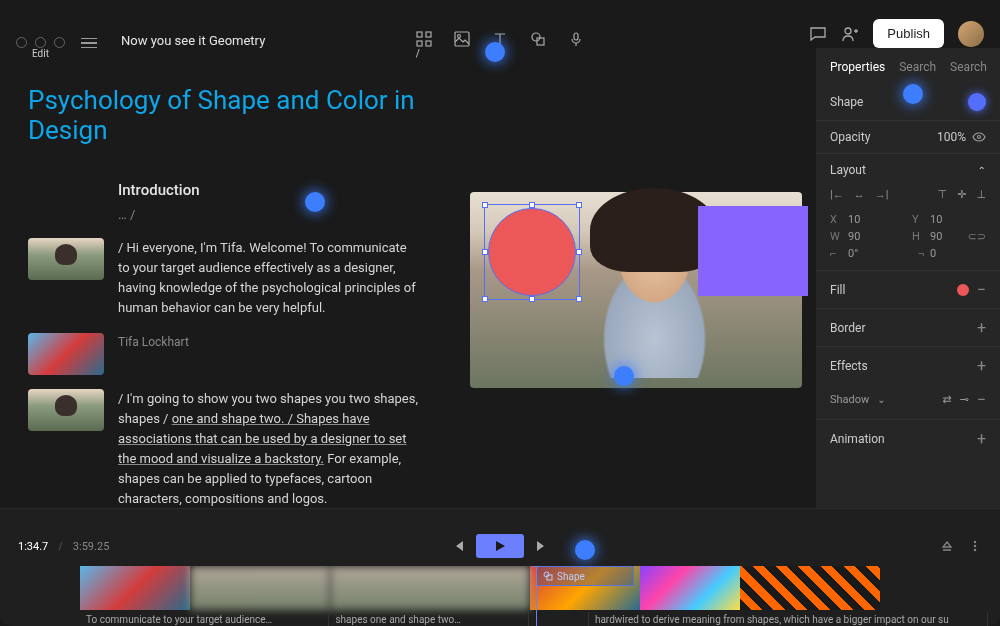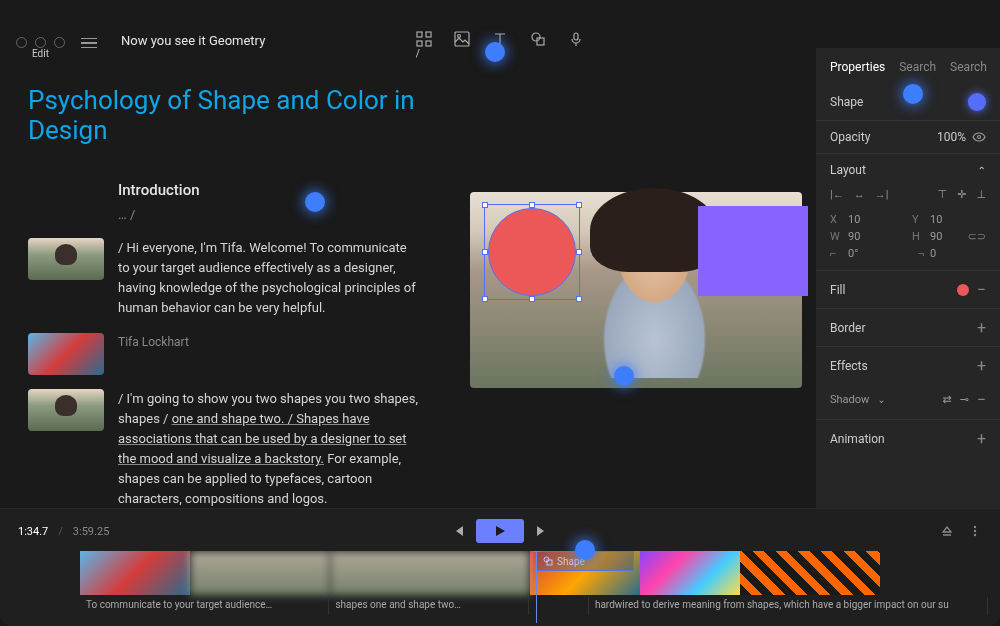--- a/index.html
+++ b/index.html
@@ -87,21 +87,21 @@
 .coord-cell { display: flex; gap: 6px; align-items: center; }
 .coord-cell .cl { width: 12px; color: #777; }
 .fill-swatch { width: 12px; height: 12px; border-radius: 50%; background: #ec5858; }
 .minus { color: #888; font-size: 16px; }
 .plus { color: #888; font-size: 16px; }
 .shadow-row { display: flex; align-items: center; gap: 8px; padding: 6px 14px 10px; font-size: 11px; color: #999; }
 .shadow-row .spacer { flex: 1; }
 .chev { font-size: 10px; }
 
 
-.timeline-area { height: 118px; background: #1f1f1f; border-top: 1px solid #2a2a2a; position: relative; padding-top: 8px; }
+.timeline-area { height: 118px; background: #1f1f1f; border-top: 1px solid #2a2a2a; position: relative; padding-top: 23px; }
 .playback-row { display: flex; align-items: center; padding: 0 18px; height: 28px; gap: 10px; font-size: 11px; color: #888; }
 .time-current { color: #fff; }
 .time-sep { color: #555; }
 .play-controls { position: absolute; left: 50%; transform: translateX(-50%); display: flex; align-items: center; gap: 10px; }
 .play-btn { width: 48px; height: 24px; background: #6b7fff; border-radius: 3px; display: flex; align-items: center; justify-content: center; cursor: pointer; }
 .prev-next { color: #aaa; cursor: pointer; }
 .tl-right { margin-left: auto; display: flex; gap: 14px; color: #888; }
 
 .timeline-track { position: relative; height: 72px; margin-top: 6px; overflow: hidden; }
 .clip-strip { position: absolute; left: 80px; right: 0; top: 0; height: 44px; display: flex; }
@@ -175,20 +175,35 @@
         </svg>
       </span>
     <span class="ic">
         <svg width="16" height="16" viewBox="0 0 16 16" fill="none" stroke="#aaa" stroke-width="1.2">
           <rect x="6" y="2" width="4" height="7" rx="2"></rect>
           <path d="M4 8a4 4 0 008 0M8 12v3"></path>
         </svg>
       </span>
   </div>
 
+  <div class="topbar-right">
+    <span class="ic">
+        <svg width="18" height="18" viewBox="0 0 18 18" fill="none" stroke="#aaa" stroke-width="1.3">
+          <path d="M2 3h14v9H6l-4 3V3z"></path>
+        </svg>
+      </span>
+    <span class="ic">
+        <svg width="18" height="18" viewBox="0 0 18 18" fill="none" stroke="#aaa" stroke-width="1.3">
+          <circle cx="7" cy="6" r="3"></circle>
+          <path d="M2 16c0-3 2-5 5-5s5 2 5 5M13 6h4M15 4v4"></path>
+        </svg>
+      </span>
+    <button class="publish-btn">Publish</button>
+    <div class="avatar"></div>
+  </div>
 </div>
 
 <div class="main">
   <div class="left-col">
     <div class="edit-row">
       <span>Edit</span>
       <span>/</span>
     </div>
     <h1 class="doc-title">Psychology of Shape and Color in Design</h1>
     <div class="section-heading">Introduction</div>

